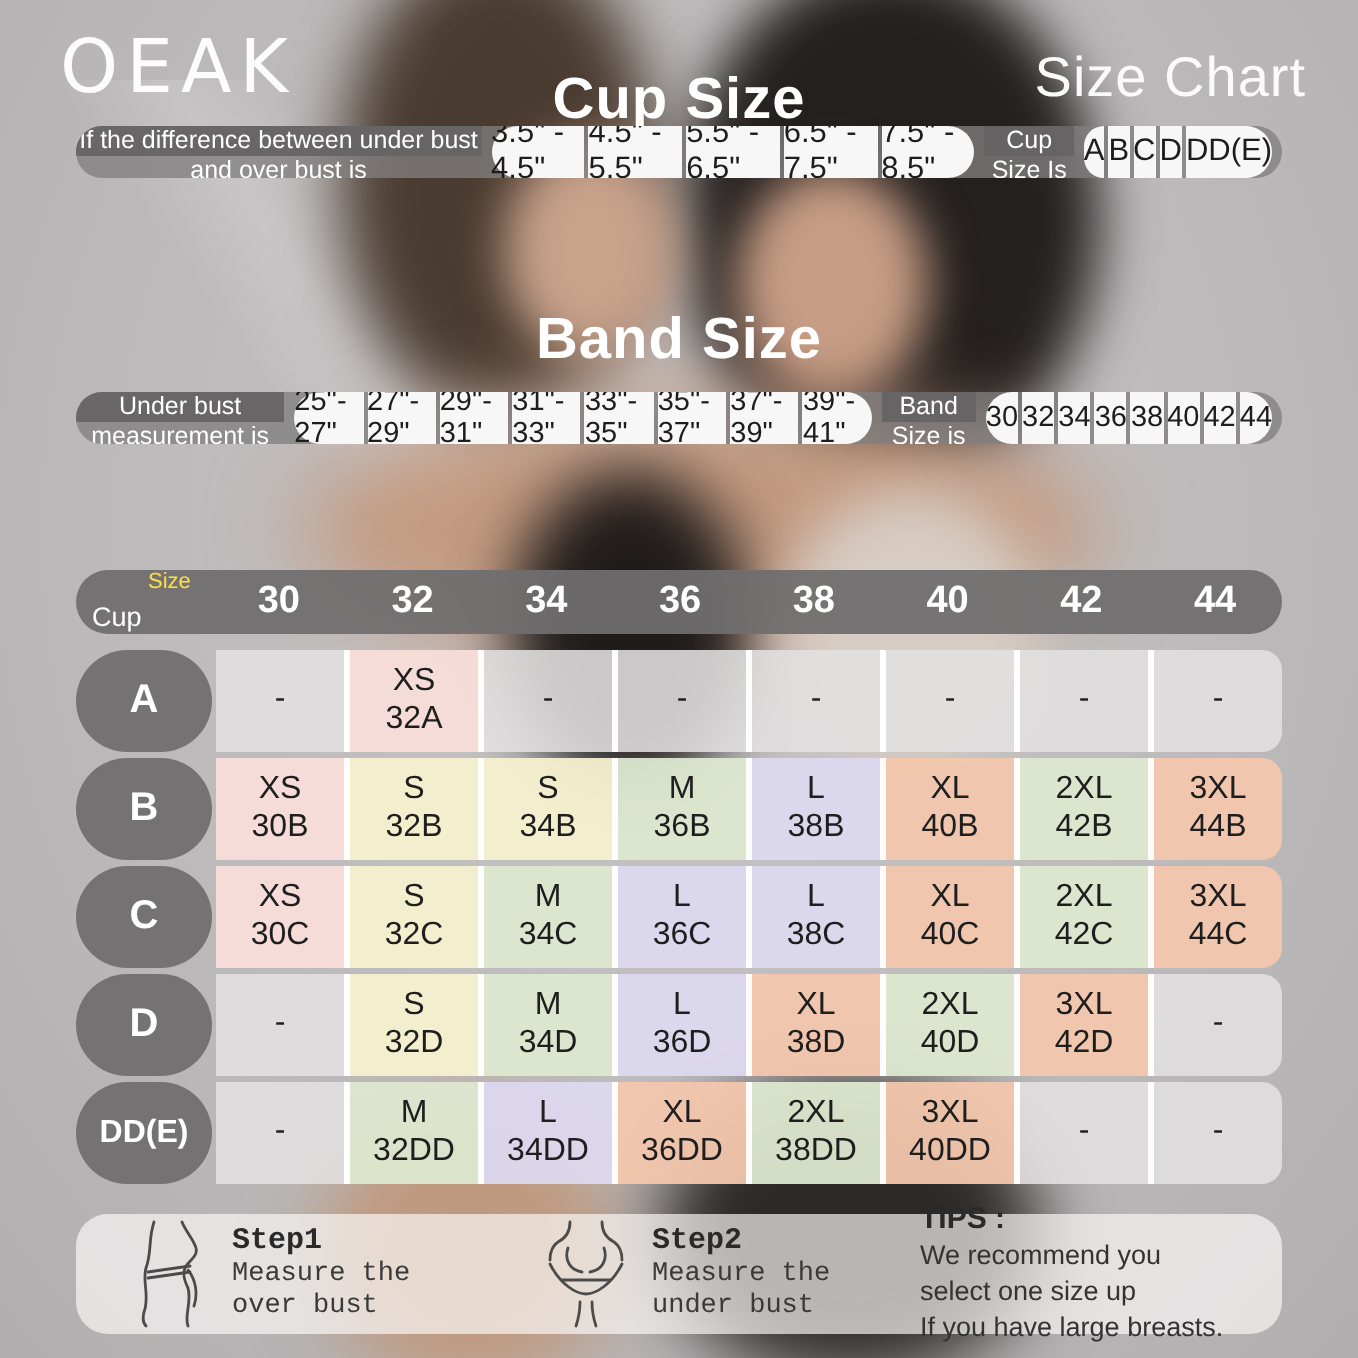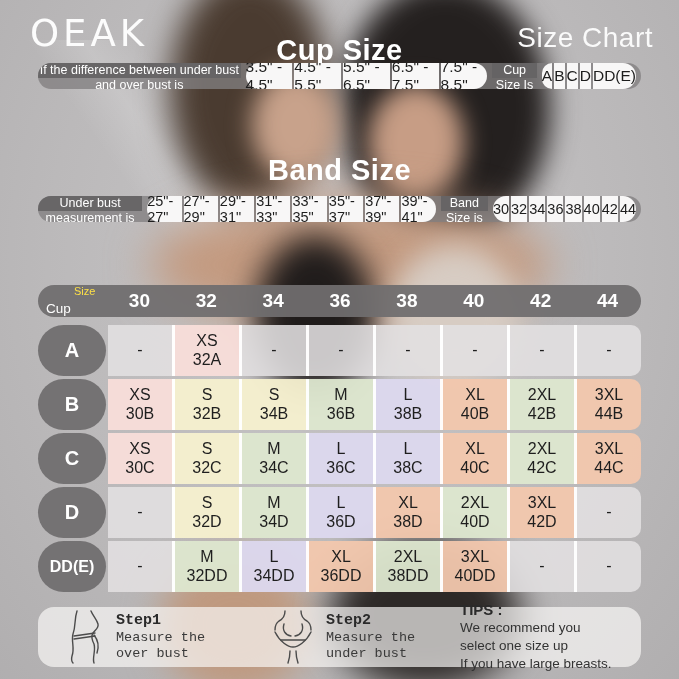--- a/index.html
+++ b/index.html
@@ -18,21 +18,21 @@
   .b-hairL{left:170px;top:-30px;width:160px;height:240px;background:#4a3b30;}
   .b-hairR{left:340px;top:-20px;width:210px;height:260px;background:#24201f;filter:blur(14px);}
   .b-faceL{left:252px;top:70px;width:88px;height:110px;background:#c8a28b;filter:blur(12px);}
   .b-faceR{left:368px;top:84px;width:96px;height:116px;background:#c79d85;filter:blur(12px);}
   .b-shoulders{left:150px;top:200px;width:400px;height:130px;background:#c39a80;filter:blur(22px);}
   .b-torsoDark{left:255px;top:235px;width:120px;height:160px;background:#201c1b;}
   .b-torsoLight{left:390px;top:245px;width:130px;height:140px;background:#d7ccc3;filter:blur(14px);}
   .b-legs{left:160px;top:555px;width:150px;height:140px;background:#bf997f;filter:blur(18px);}
   .b-skirt{left:330px;top:540px;width:190px;height:150px;background:#2d2927;filter:blur(18px);}
 
-  .hdr{position:absolute;left:30px;top:12px;right:26px;display:flex;justify-content:space-between;align-items:center;z-index:3;gap:28px;}
+  .hdr{position:absolute;left:30px;top:12px;right:26px;display:flex;justify-content:space-between;align-items:flex-end;z-index:3;gap:28px;}
   .logo{color:#fcfcfc;font-size:37px;font-weight:400;letter-spacing:4px;font-family:"DejaVu Sans",sans-serif;}
   .size-chart{color:#fafafa;font-size:28px;font-weight:500;margin-top:8px;letter-spacing:0.5px;}
 
   .section-title{position:absolute;left:0;width:100%;text-align:center;color:#ffffff;
     font-size:29px;font-weight:700;z-index:3;letter-spacing:0.5px;}
   .t-cup{top:34px;}
   .t-band{top:154px;}
 
   .gtable{position:absolute;left:38px;right:38px;z-index:3;
     background:rgba(130,127,128,0.78);border-radius:14px;overflow:hidden;

